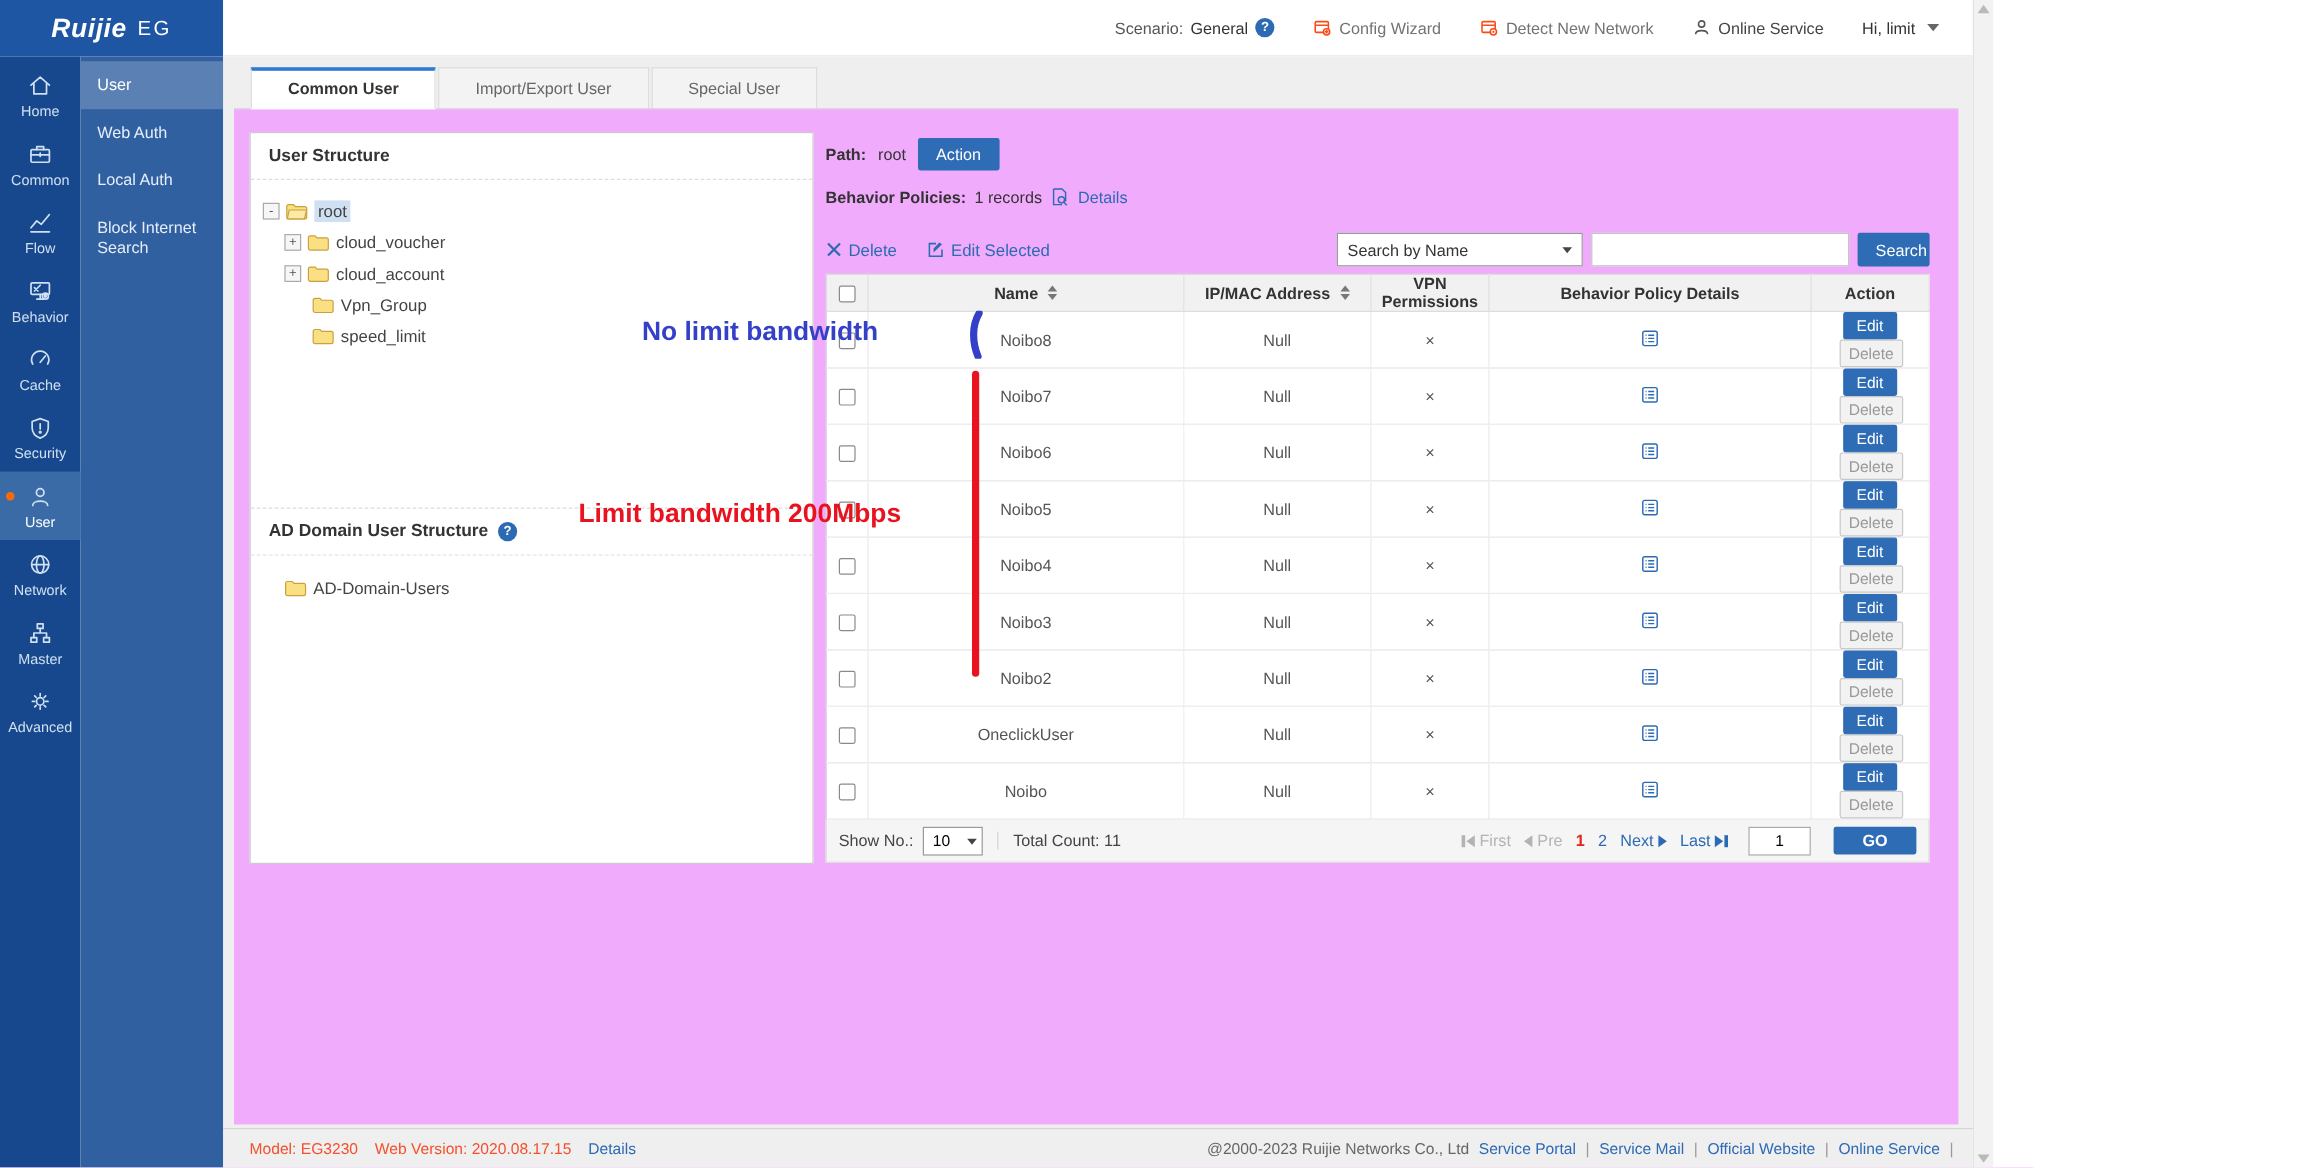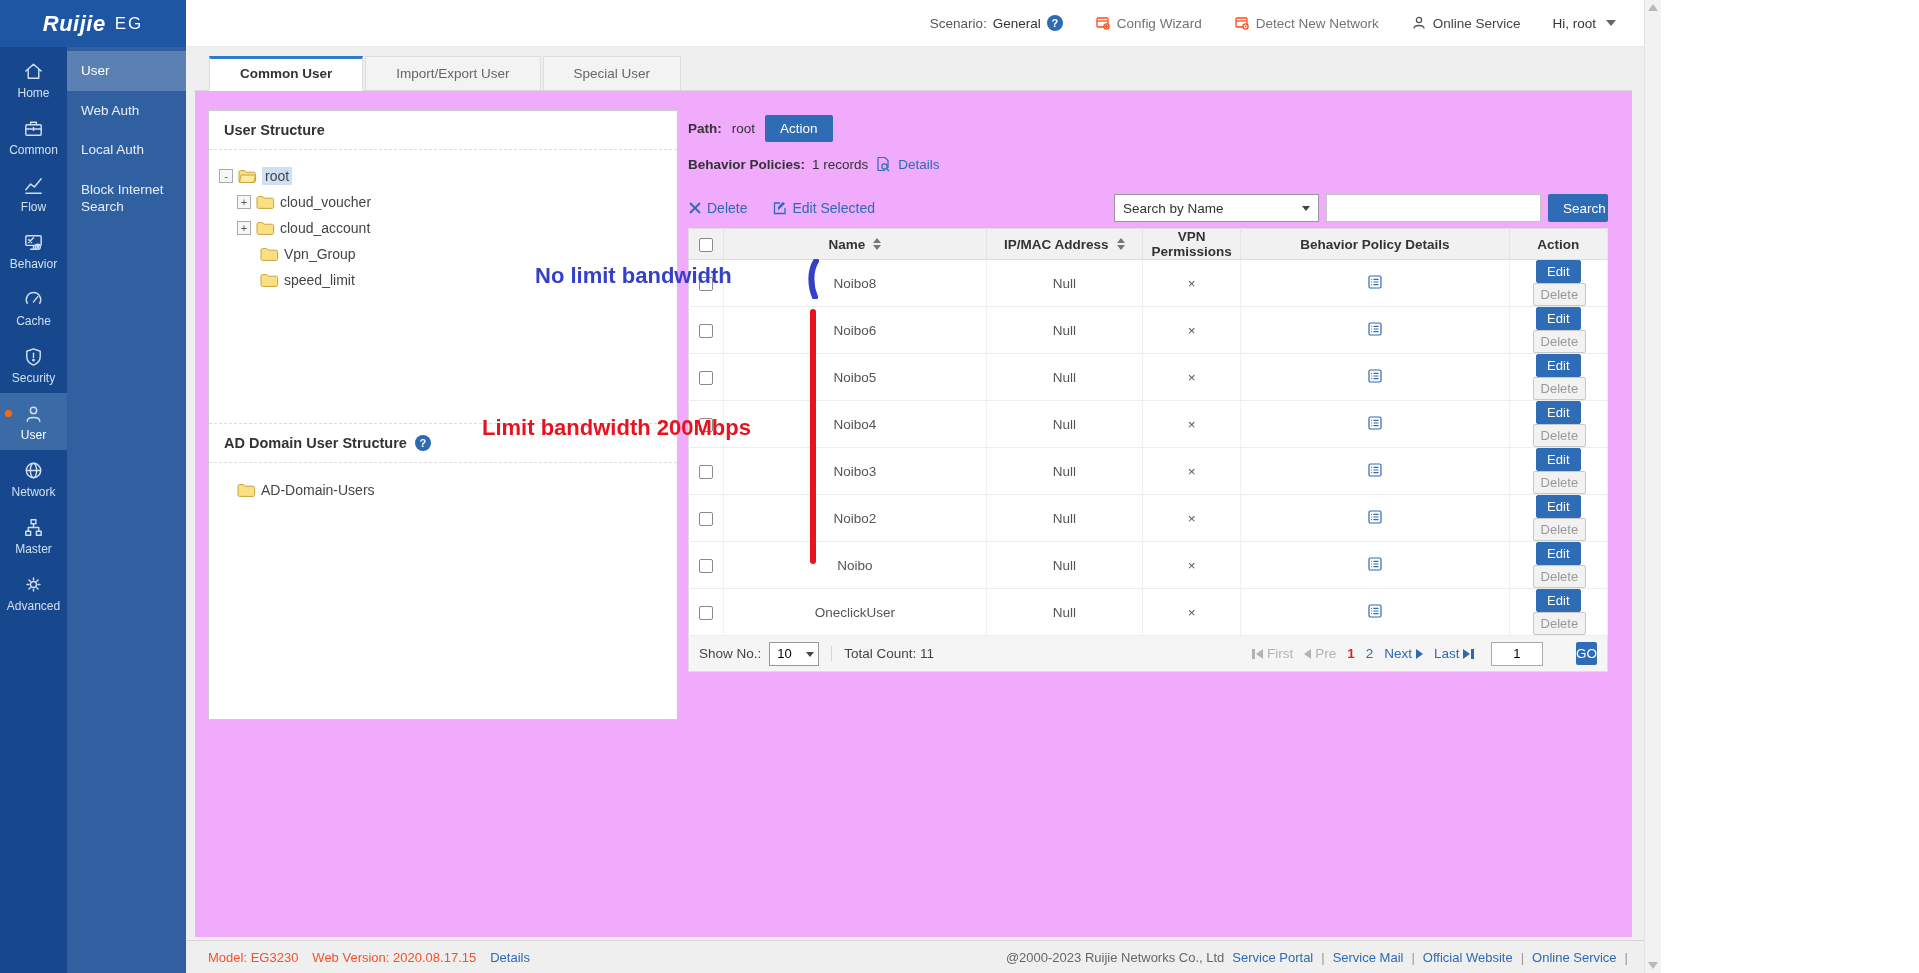--- a/index.html
+++ b/index.html
@@ -106,21 +106,21 @@
   .pager { margin-left:auto; display:flex; align-items:center; gap:11px; font-size:13.5px; }
   .pg-dis { color:#b3b3b3; display:flex; align-items:center; gap:4px; }
   .pg-link { color:#2d6ab4; display:flex; align-items:center; gap:4px; cursor:pointer; }
   .pg-cur { color:#e0261c; font-weight:bold; }
   .pg-num { color:#2d6ab4; cursor:pointer; }
   .tri-l { width:0;height:0;border-top:5px solid transparent;border-bottom:5px solid transparent;border-right:7px solid currentColor; }
   .tri-r { width:0;height:0;border-top:5px solid transparent;border-bottom:5px solid transparent;border-left:7px solid currentColor; }
   .vbar { width:2.5px; height:10px; background:currentColor; }
   .pgico { display:inline-flex; align-items:center; gap:1px; }
   .goto { width:52px; height:24px; border:1px solid #aaa; text-align:center; font-size:13px; font-family:inherit; margin-left:6px; }
-  .btn-go { padding:4px 0; font-weight:normal; margin-left:22px; }
+  .btn-go { padding:4px 24px; font-weight:bold; margin-left:8px; }
 
   
   .anno-blue-text { position:absolute; left:349px; top:216px; font-size:22px; font-weight:bold; color:#3540c8; white-space:nowrap; z-index:5; }
   .anno-red-text { position:absolute; left:296px; top:368px; font-size:22px; font-weight:bold; color:#e8131f; white-space:nowrap; z-index:5; }
   .anno-brace { position:absolute; left:617px; top:212px; z-index:5; }
   .anno-redline { position:absolute; left:624px; top:262px; width:6px; height:255px; background:#e8131f; border-radius:3px; z-index:5; }
 
   
   .mascot { position:absolute; left:1598px; top:742px; width:105px; height:150px; z-index:4; }
   .mascot svg { width:100%; height:100%; }
@@ -167,21 +167,21 @@
       <span>Detect New Network</span>
     </div>
     <div class="tb-item plain">
       <svg width="16" height="16" viewBox="0 0 16 16" fill="none" stroke="#555" stroke-width="1.3">
           <circle cx="8" cy="5" r="2.6"></circle>
           <path d="M3 13.5c0-4 10-4 10 0"></path>
         </svg>
       <span>Online Service</span>
     </div>
     <div class="tb-item">
-      <span>Hi, root</span>
+      <span>Hi, limit</span>
       <span class="caret-down"></span>
     </div>
   </div>
 
   <div class="vscroll">
     <span class="sb-up"></span>
     <span class="sb-dn"></span>
   </div>
 
   <div class="rail">
@@ -435,20 +435,38 @@
                       <path d="M6.5 5.3h5M6.5 8h5M6.5 10.7h5"></path>
                       <path d="M4.3 5.3h.8M4.3 8h.8M4.3 10.7h.8"></path>
                     </svg>
       </span>
     </td>
     <td>
       <button class="btn-edit">Edit</button><button class="btn-del">Delete</button>
     </td>
   </tr>
 
+  <tr>
+    <td><span class="cb"></span></td>
+    <td class="c-name">Noibo7</td>
+    <td class="c-ip">Null</td>
+    <td class="c-vpn">×</td>
+    <td>
+      <span class="pol-ic">
+        <svg width="16" height="16" viewBox="0 0 16 16" fill="none" stroke="#2d6ab4" stroke-width="1.2">
+                      <rect x="2" y="2" width="12" height="12" rx="1.5"></rect>
+                      <path d="M6.5 5.3h5M6.5 8h5M6.5 10.7h5"></path>
+                      <path d="M4.3 5.3h.8M4.3 8h.8M4.3 10.7h.8"></path>
+                    </svg>
+      </span>
+    </td>
+    <td>
+      <button class="btn-edit">Edit</button><button class="btn-del">Delete</button>
+    </td>
+  </tr>
 
   <tr>
     <td><span class="cb"></span></td>
     <td class="c-name">Noibo6</td>
     <td class="c-ip">Null</td>
     <td class="c-vpn">×</td>
     <td>
       <span class="pol-ic">
         <svg width="16" height="16" viewBox="0 0 16 16" fill="none" stroke="#2d6ab4" stroke-width="1.2">
                       <rect x="2" y="2" width="12" height="12" rx="1.5"></rect>
@@ -533,40 +551,40 @@
                     </svg>
       </span>
     </td>
     <td>
       <button class="btn-edit">Edit</button><button class="btn-del">Delete</button>
     </td>
   </tr>
 
   <tr>
     <td><span class="cb"></span></td>
+    <td class="c-name">OneclickUser</td>
+    <td class="c-ip">Null</td>
+    <td class="c-vpn">×</td>
+    <td>
+      <span class="pol-ic">
+        <svg width="16" height="16" viewBox="0 0 16 16" fill="none" stroke="#2d6ab4" stroke-width="1.2">
+                      <rect x="2" y="2" width="12" height="12" rx="1.5"></rect>
+                      <path d="M6.5 5.3h5M6.5 8h5M6.5 10.7h5"></path>
+                      <path d="M4.3 5.3h.8M4.3 8h.8M4.3 10.7h.8"></path>
+                    </svg>
+      </span>
+    </td>
+    <td>
+      <button class="btn-edit">Edit</button><button class="btn-del">Delete</button>
+    </td>
+  </tr>
+
+  <tr>
+    <td><span class="cb"></span></td>
     <td class="c-name">Noibo</td>
-    <td class="c-ip">Null</td>
-    <td class="c-vpn">×</td>
-    <td>
-      <span class="pol-ic">
-        <svg width="16" height="16" viewBox="0 0 16 16" fill="none" stroke="#2d6ab4" stroke-width="1.2">
-                      <rect x="2" y="2" width="12" height="12" rx="1.5"></rect>
-                      <path d="M6.5 5.3h5M6.5 8h5M6.5 10.7h5"></path>
-                      <path d="M4.3 5.3h.8M4.3 8h.8M4.3 10.7h.8"></path>
-                    </svg>
-      </span>
-    </td>
-    <td>
-      <button class="btn-edit">Edit</button><button class="btn-del">Delete</button>
-    </td>
-  </tr>
-
-  <tr>
-    <td><span class="cb"></span></td>
-    <td class="c-name">OneclickUser</td>
     <td class="c-ip">Null</td>
     <td class="c-vpn">×</td>
     <td>
       <span class="pol-ic">
         <svg width="16" height="16" viewBox="0 0 16 16" fill="none" stroke="#2d6ab4" stroke-width="1.2">
                       <rect x="2" y="2" width="12" height="12" rx="1.5"></rect>
                       <path d="M6.5 5.3h5M6.5 8h5M6.5 10.7h5"></path>
                       <path d="M4.3 5.3h.8M4.3 8h.8M4.3 10.7h.8"></path>
                     </svg>
       </span>

